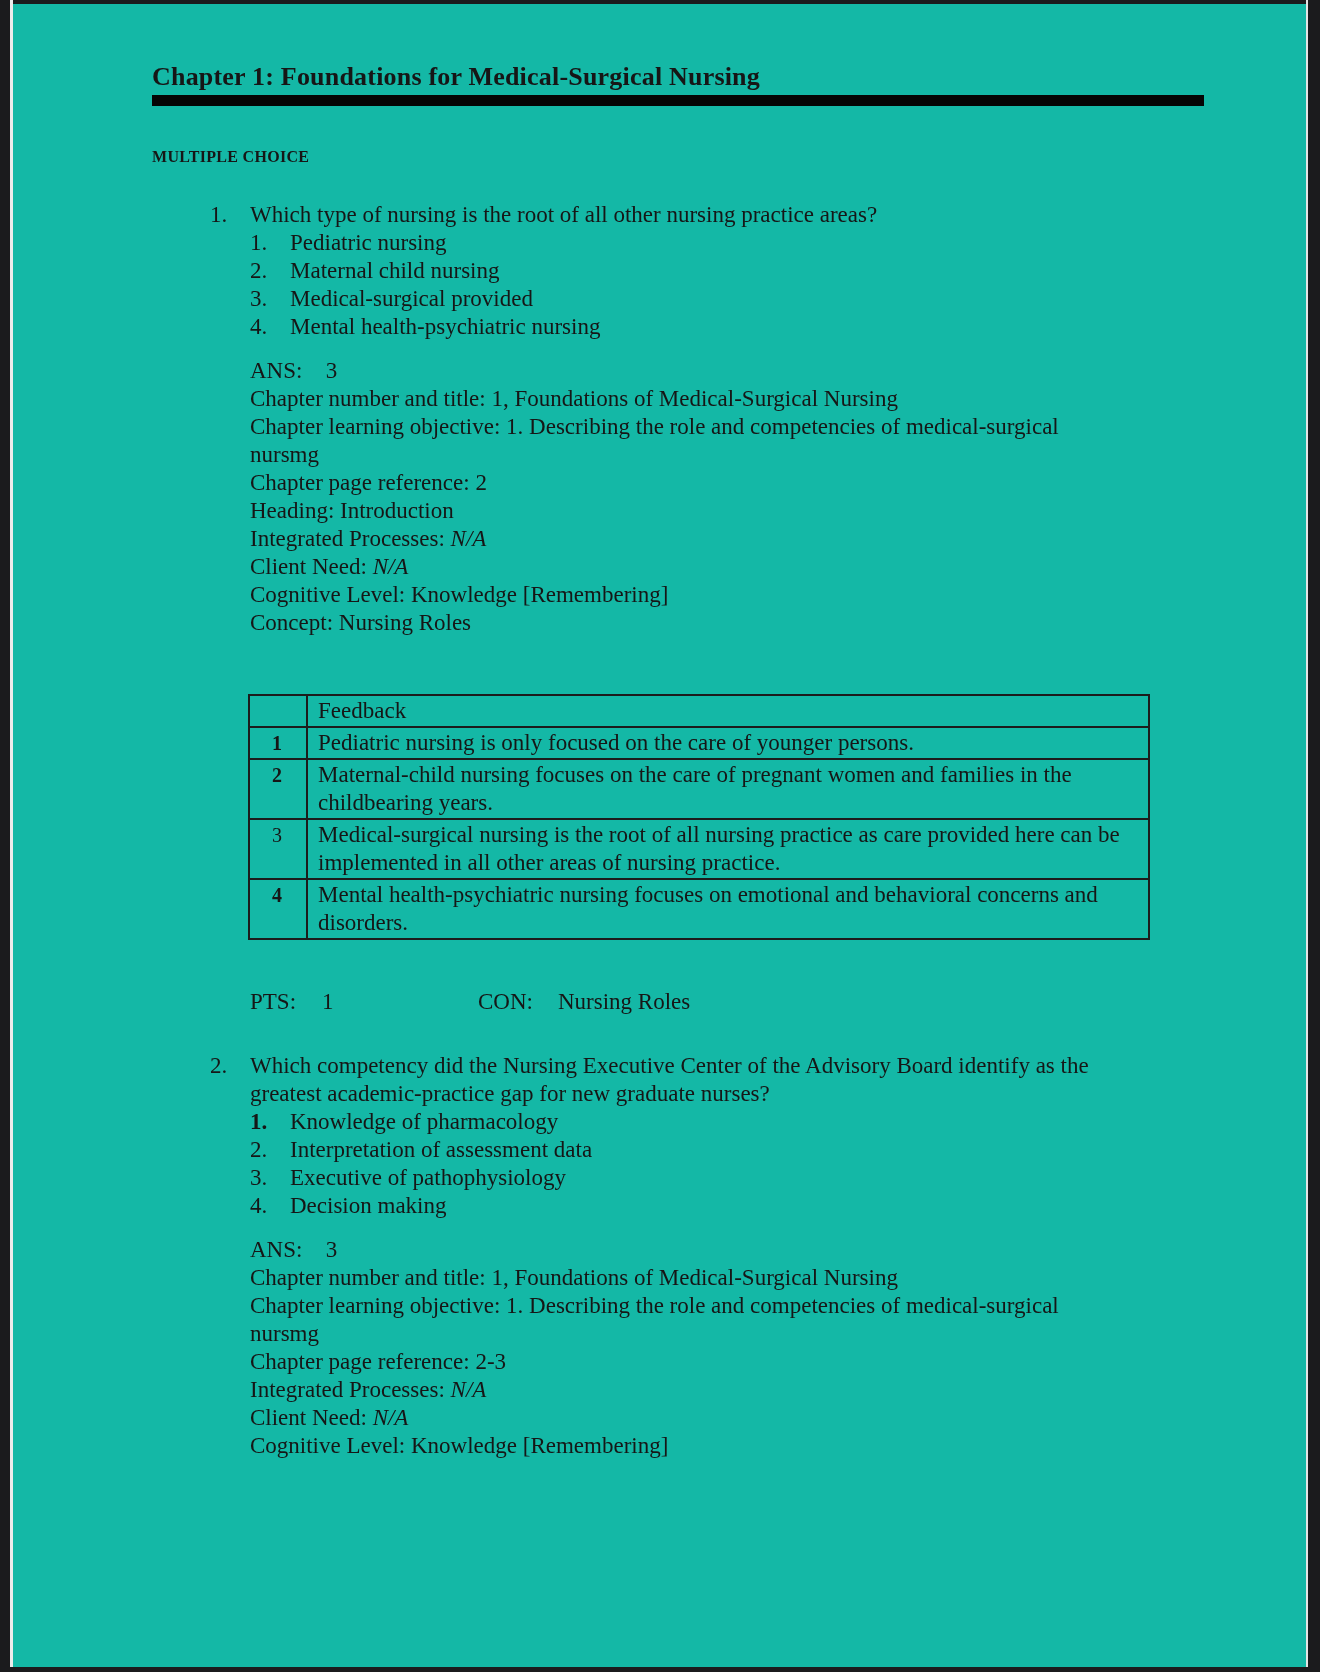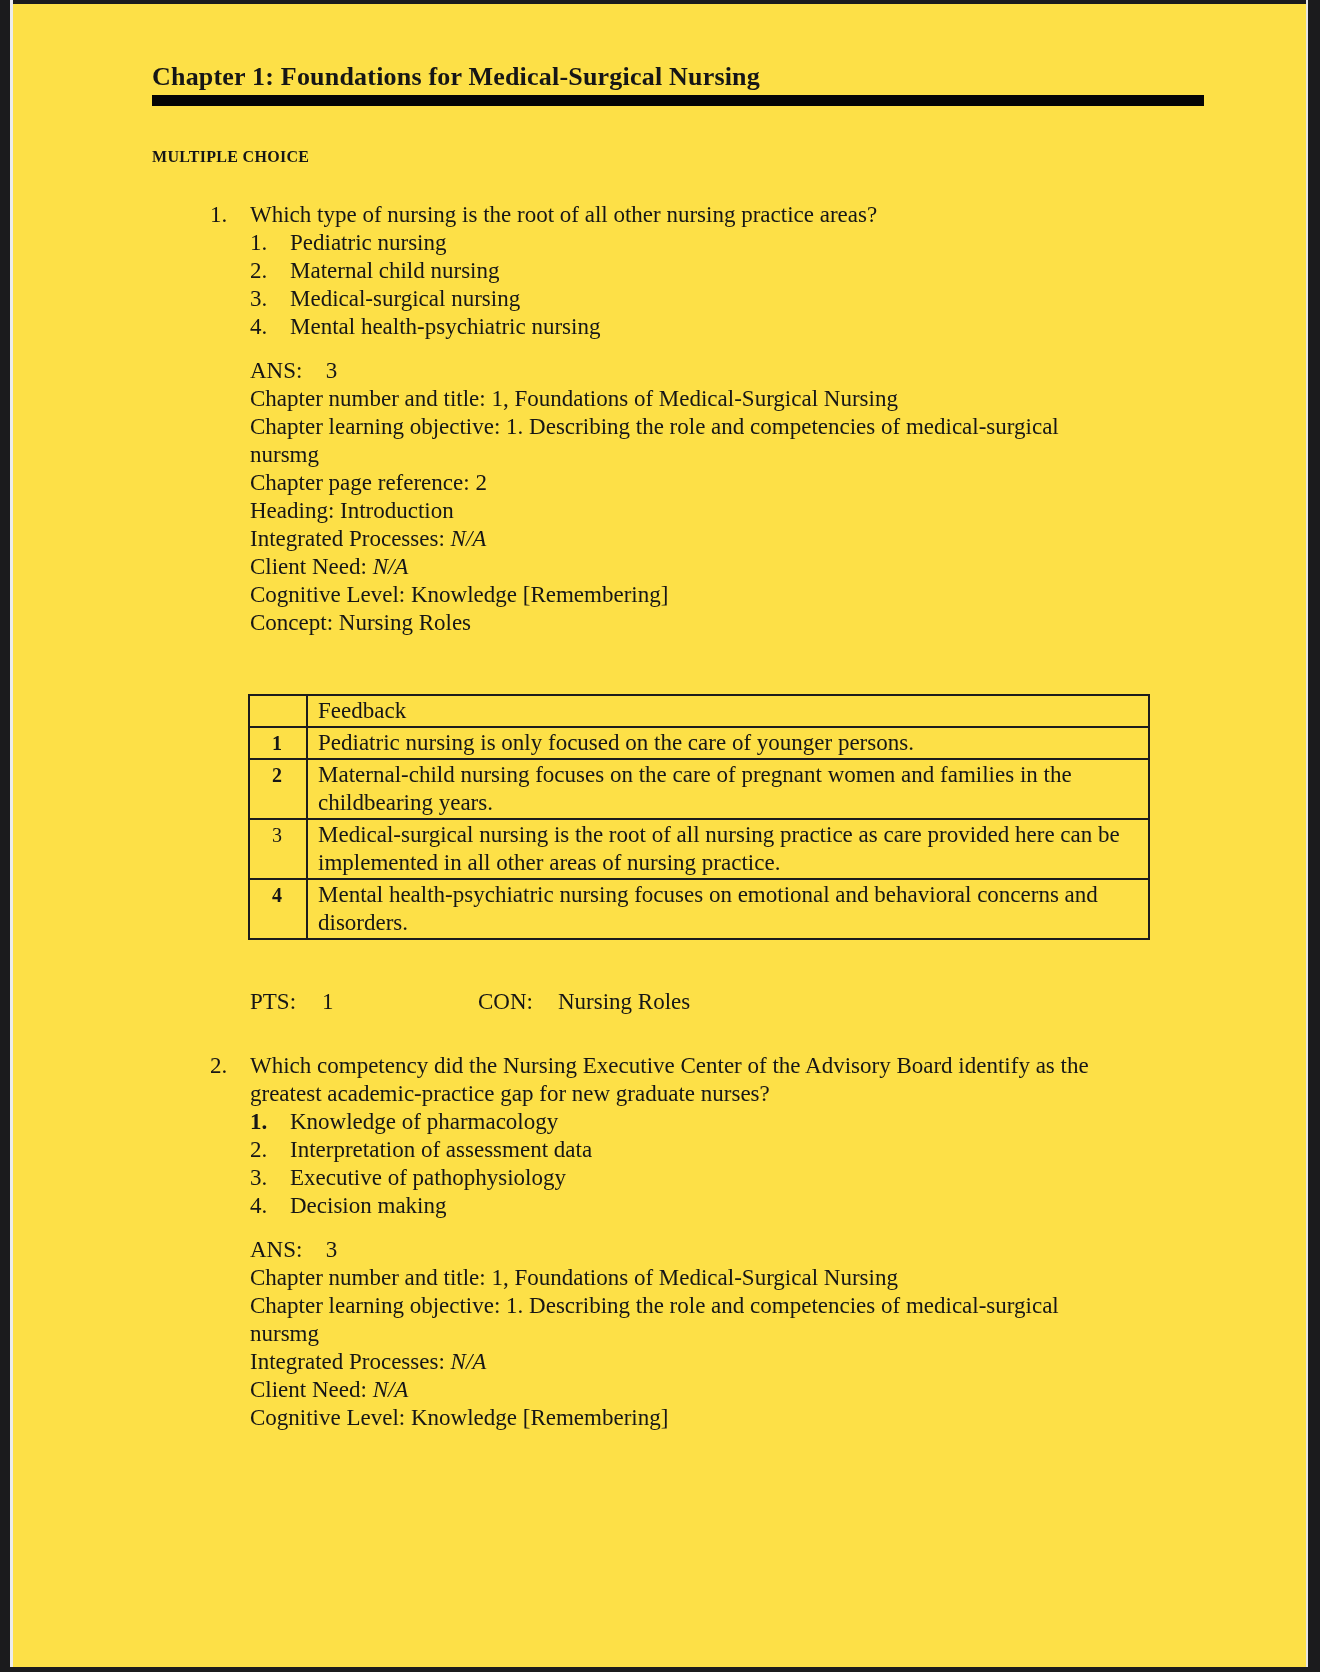--- a/index.html
+++ b/index.html
@@ -1,20 +1,20 @@
 <!DOCTYPE html>
 <html><head>
 <meta charset="utf-8">
 <style>
   html, body { margin: 0; padding: 0; background: #2a2a2c; }
   .page {
     position: relative;
     width: 1320px;
     height: 1672px;
-    background: #fde047;
+    background: #14b8a6;
     overflow: hidden;
     font-family: "Liberation Serif", "DejaVu Serif", serif;
     color: #161616;
   }
   
   .bar { position: absolute; background: #1b1b1d; z-index: 5; }
   .bar-left   { left: 0; top: 0; width: 10px; height: 1672px; border-right: 3px solid #ececec; }
   .bar-right  { right: 0; top: 0; width: 12px; height: 1672px; border-left: 2px solid #e5e5e5; }
   .bar-top    { left: 0; top: 0; width: 1320px; height: 4px; }
   .bar-bottom { left: 0; bottom: 0; width: 1320px; height: 5px; }
@@ -116,21 +116,21 @@
         <div class="opt opt-1">
           <span class="opt-num">1.</span>
           <span>Pediatric nursing</span>
         </div>
         <div class="opt opt-2">
           <span class="opt-num">2.</span>
           <span>Maternal child nursing</span>
         </div>
         <div class="opt opt-3">
           <span class="opt-num">3.</span>
-          <span>Medical-surgical nursing</span>
+          <span>Medical-surgical provided</span>
         </div>
         <div class="opt opt-4">
           <span class="opt-num">4.</span>
           <span>Mental health-psychiatric nursing</span>
         </div>
       </div>
 
       <div class="ans-block">
         <div class="ans-line">
           <span class="ans-label">ANS:</span>
@@ -202,20 +202,21 @@
       </div>
 
       <div class="ans-block">
         <div class="ans-line">
           <span class="ans-label">ANS:</span>
           <span class="ans-val">3</span>
         </div>
         <div class="meta-line"><span>Chapter number and title: 1, Foundations of Medical-Surgical Nursing</span><span class="em"></span></div>
         <div class="meta-line"><span>Chapter learning objective: 1. Describing the role and competencies of medical-surgical</span><span class="em"></span></div>
         <div class="meta-line"><span>nursmg</span><span class="em"></span></div>
+        <div class="meta-line"><span>Chapter page reference: 2-3</span><span class="em"></span></div>
         <div class="meta-line"><span>Integrated Processes: </span><span class="em">N/A</span></div>
         <div class="meta-line"><span>Client Need: </span><span class="em">N/A</span></div>
         <div class="meta-line"><span>Cognitive Level: Knowledge [Remembering]</span><span class="em"></span></div>
       </div>
     </div>
 
   </div>
 </div>
 
 </body></html>

